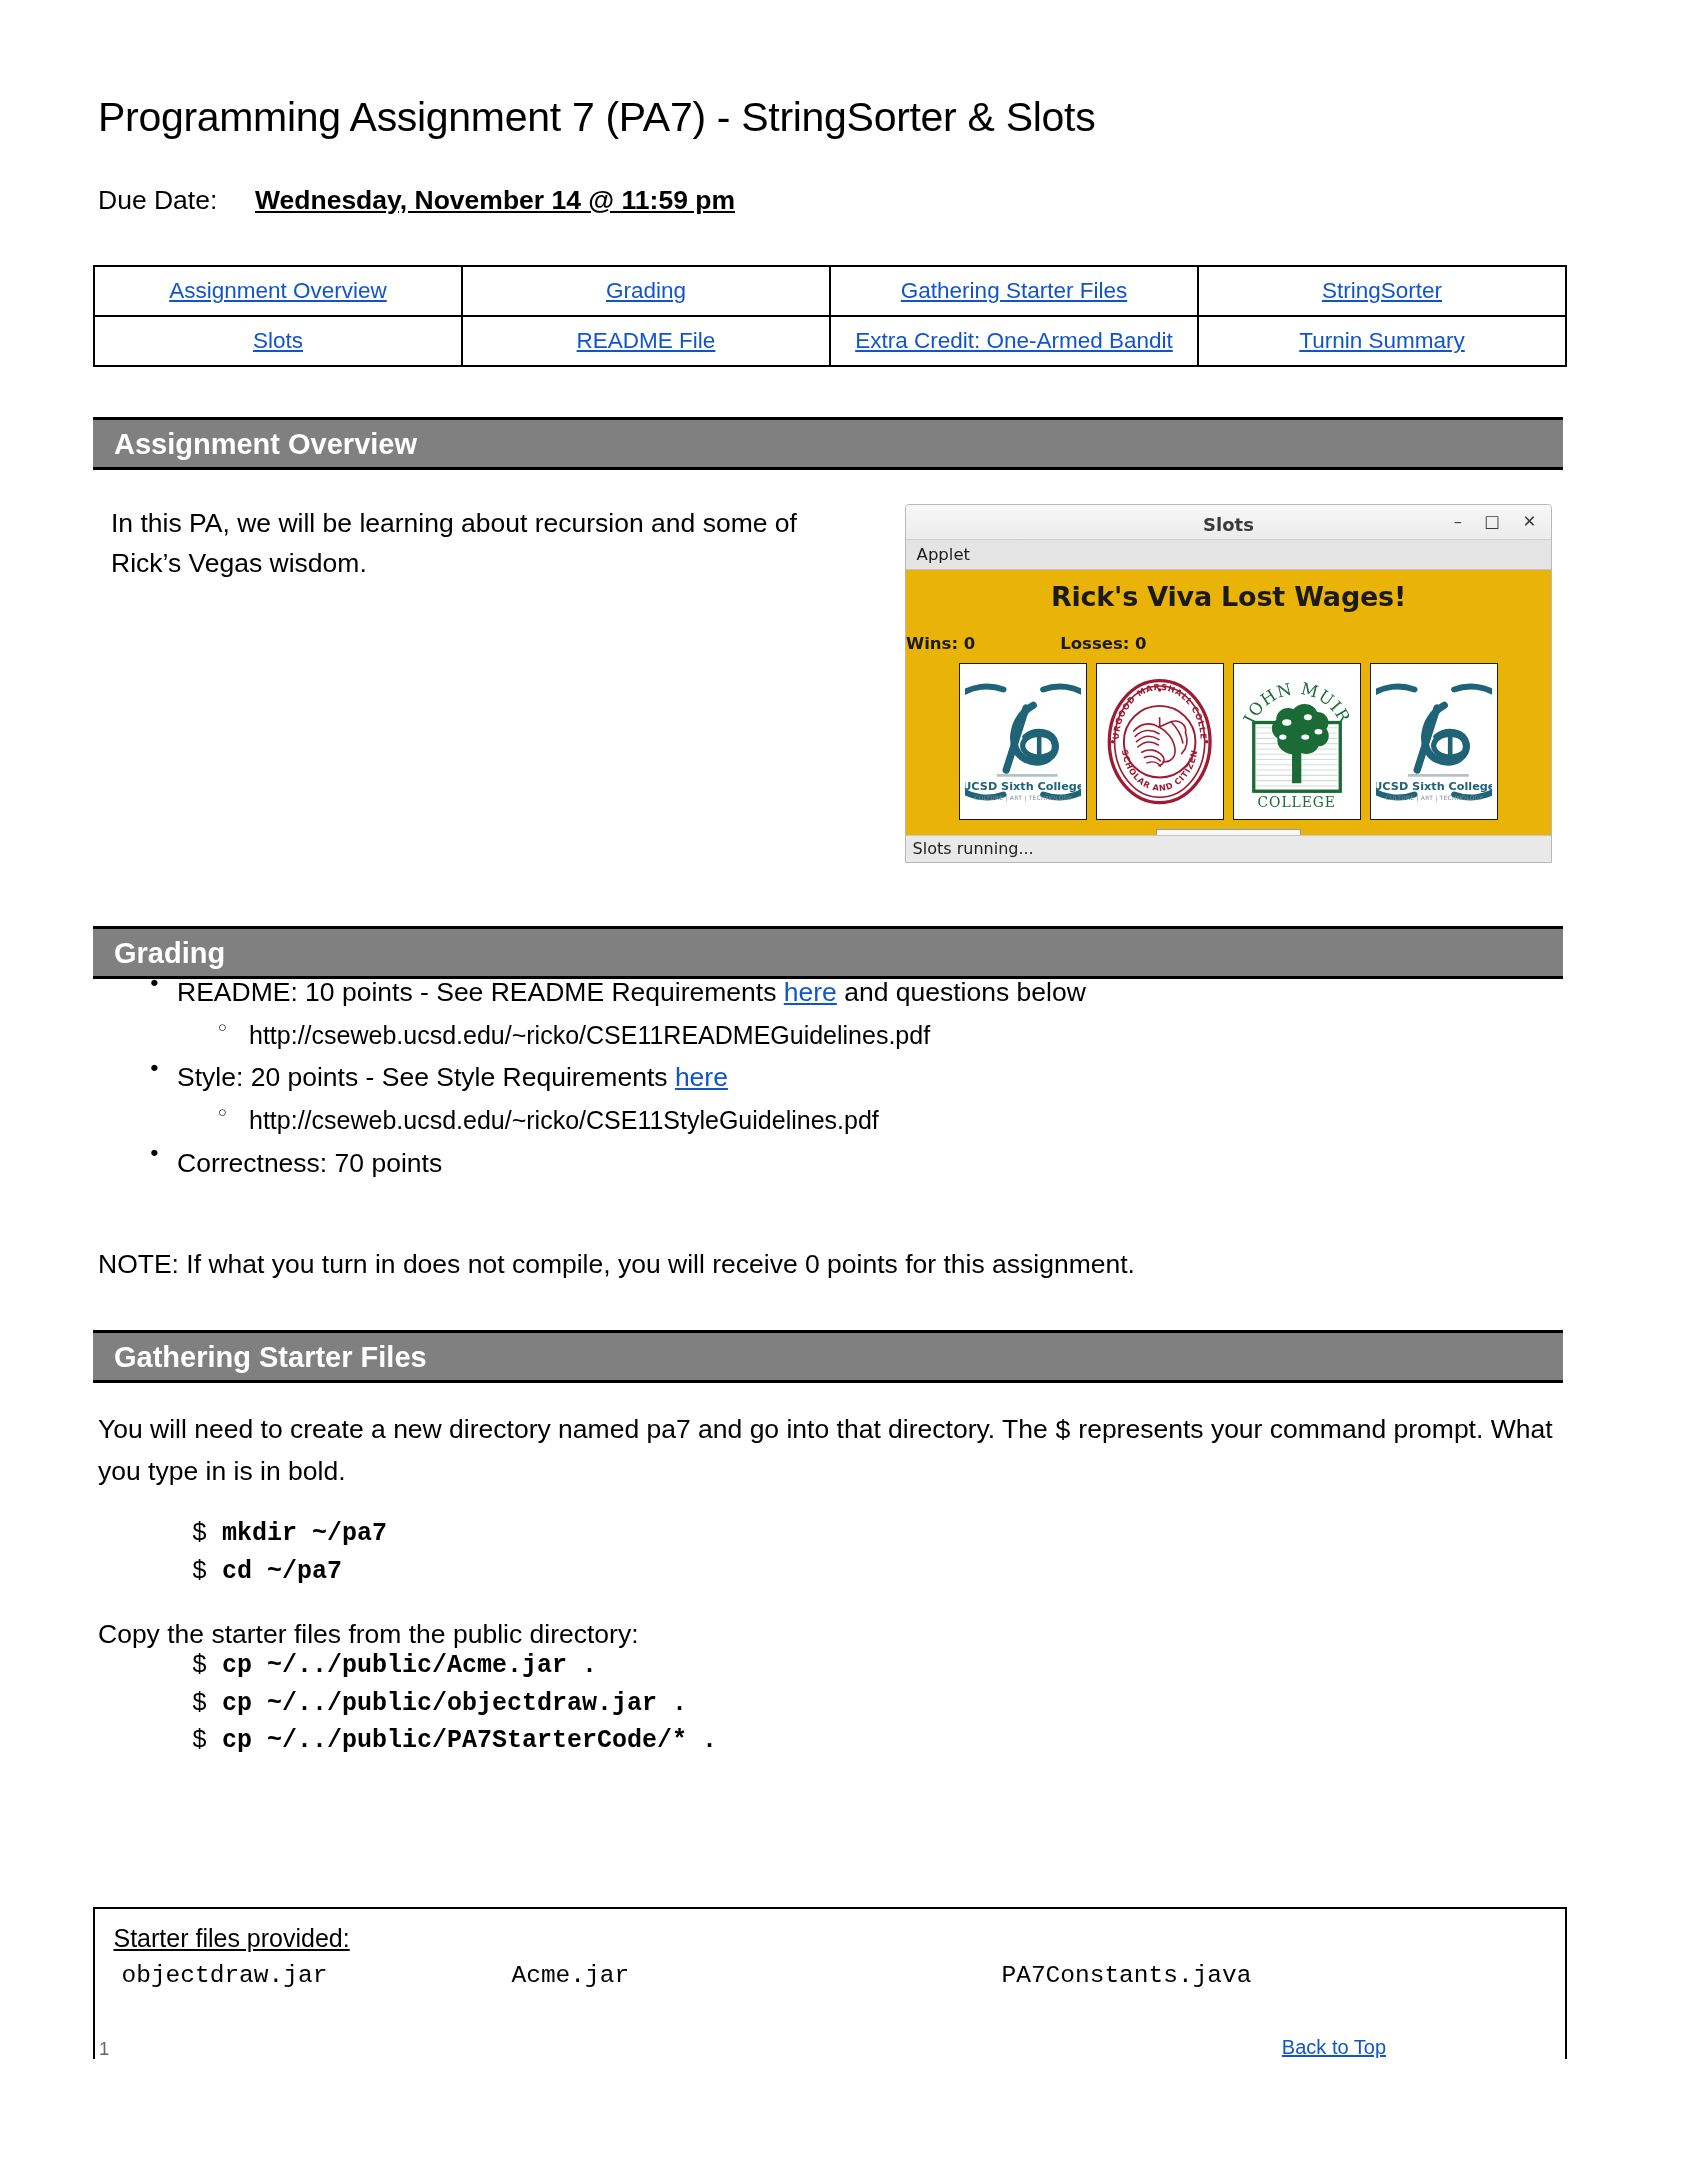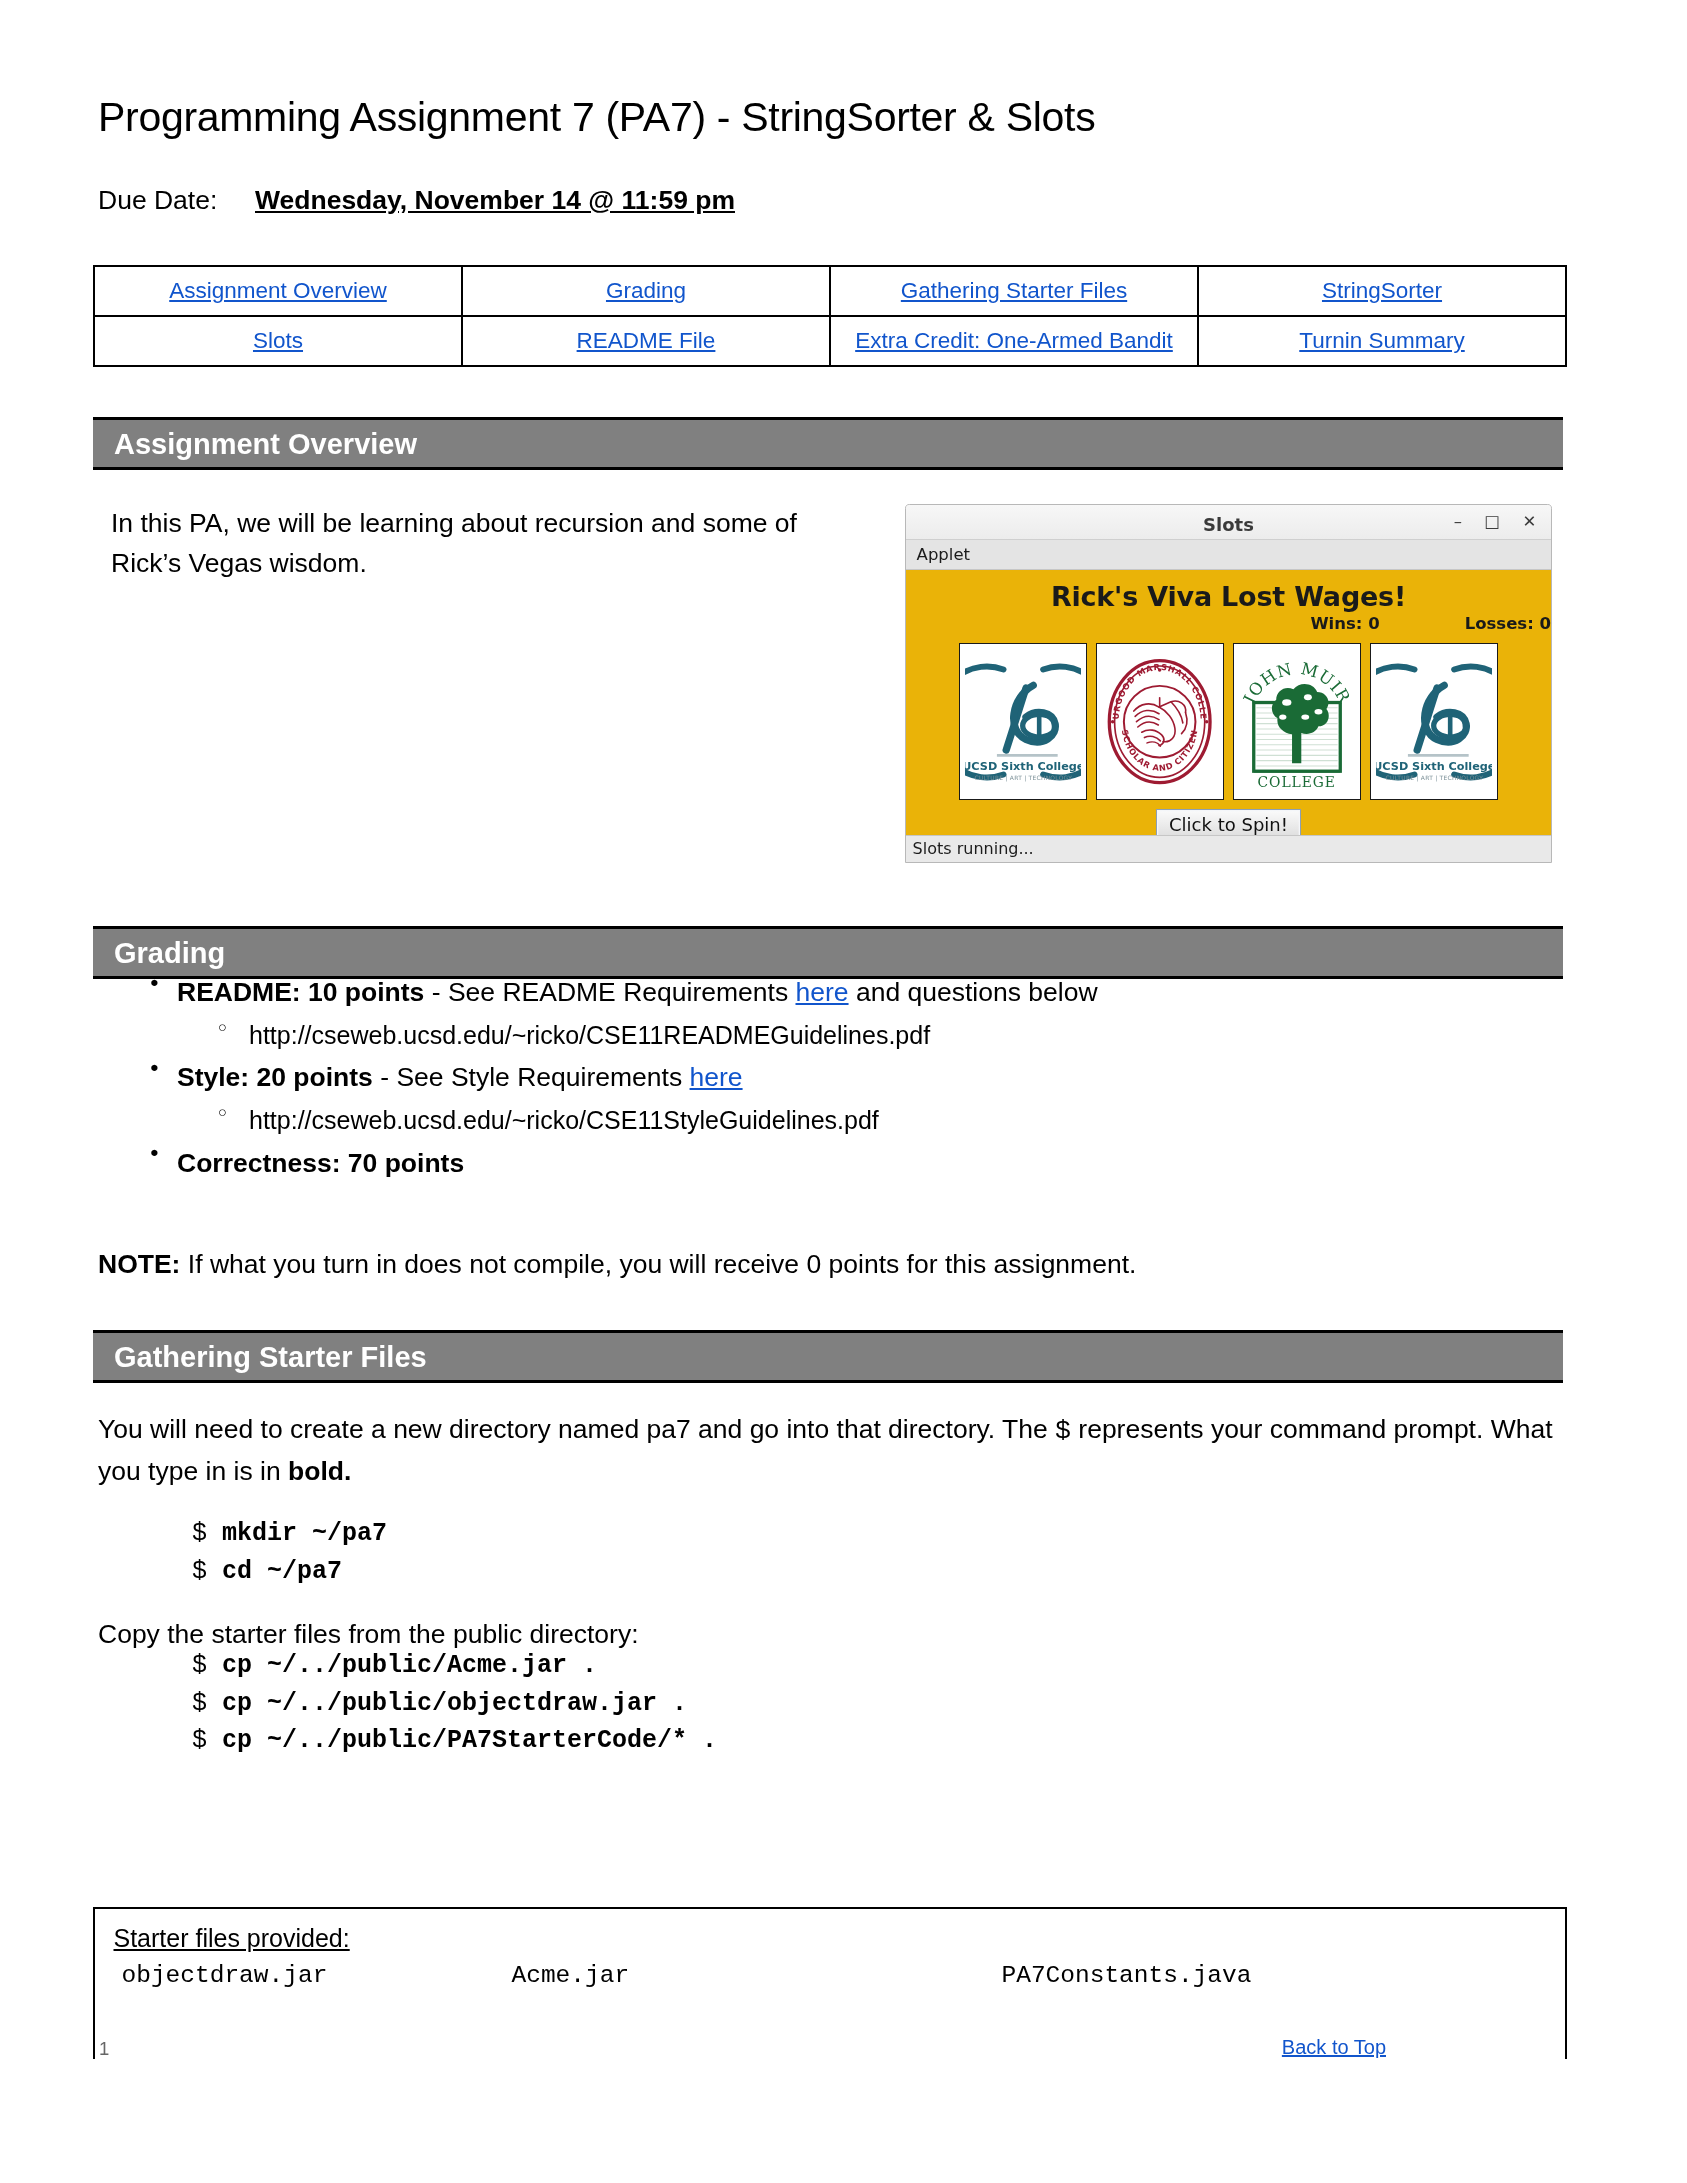--- a/index.html
+++ b/index.html
@@ -55,21 +55,21 @@
   }
 
   
   .p { position:absolute; font-size:26.5px; line-height:1.52; }
   .intro { left:111px; top:503px; width:741px; }
 
   .note { left:98px; top:1244px; width:1422px; }
   .gather-p1 { left:98px; top:1409px; width:1479px; }
   .gather-p2 { left:98px; top:1614px; width:794px; }
 
-  b { font-weight:bold;margin-top:12px; }
+  b { font-weight:normal;margin-top:12px; }
   .mono { font-family:"Liberation Mono", monospace; }
 
   .cmd-block { position:absolute; font-family:"Liberation Mono", monospace; font-size:25px; line-height:1.5; }
   .cmd-block .dollar { font-weight:400; }
   .cmd-block .typed { font-weight:bold; }
   .cmds-1 { left:192px; top:1515px; }
   .cmds-2 { left:192px; top:1647px; }
 
   
   .applet {
@@ -98,22 +98,22 @@
     display:flex; align-items:center;
   }
   .applet-menu-item { font-size:16.5px; color:#1c1c1c; padding-left:10.6px; cursor:pointer; }
 
   .applet-canvas { position:relative; height:265px; background:#eab308; }
   .applet-heading {
     text-align:center; font-size:27px; font-weight:bold;
     color:#1a1a1a; padding-top:10.6px; letter-spacing:-0.2px;
   }
   .score-row {
-    display:flex; justify-content:flex-end; gap:85px;
-    font-size:16.5px; font-weight:bold; color:#1a1a1a; margin-top:2px;
+    display:flex; justify-content:flex-start; gap:85px;
+    font-size:16.5px; font-weight:bold; color:#1a1a1a; margin-top:22px;
   }
   .reels {
     display:flex; justify-content:center; gap:9.3px; margin-top:10.6px;
   }
   .reel {
     width:128px; height:157px; background:#fff;
     border:1.3px solid #1a1a1a; box-sizing:border-box;
     display:flex; align-items:center; justify-content:center;
     overflow:hidden;
   }

